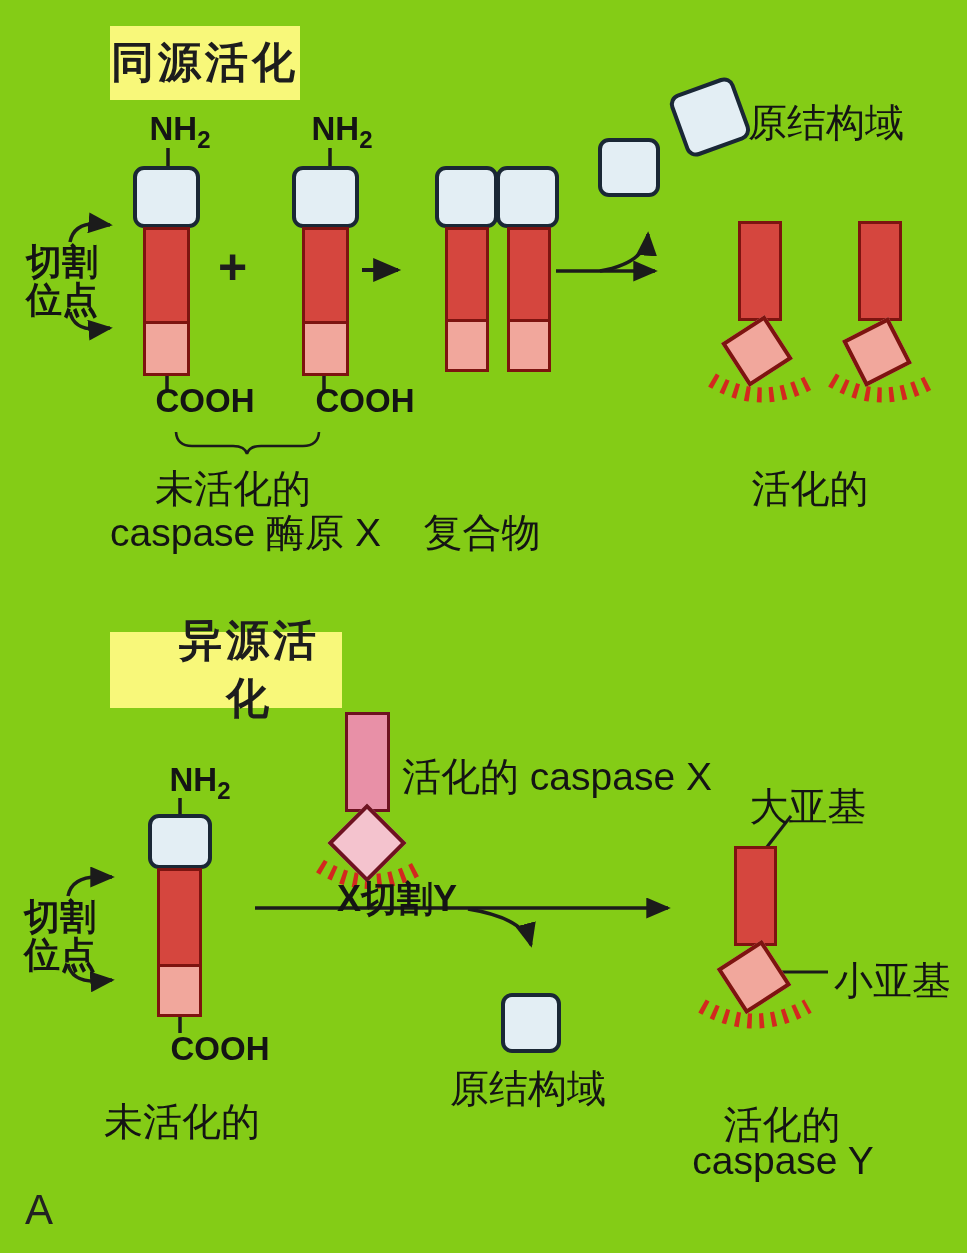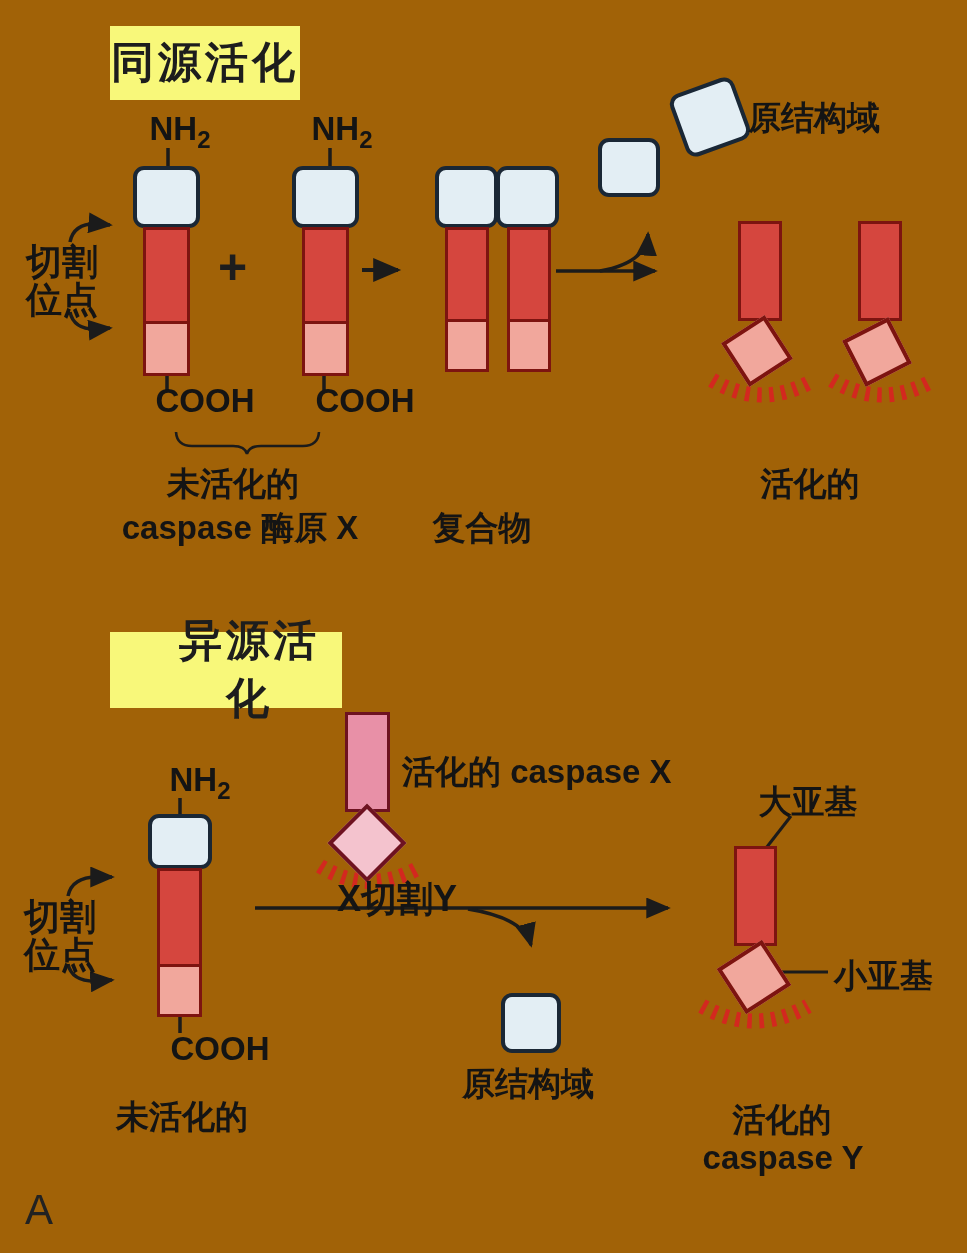--- a/index.html
+++ b/index.html
@@ -1,29 +1,29 @@
 <!DOCTYPE html>
 <html><head>
 <meta charset="utf-8">
 <style>
   html,body{margin:0;padding:0;background:#ffffff;}
   #canvas{
     position:relative;width:967px;height:1253px;overflow:hidden;
-    background:#a16207;
+    background:#84cc16;
     font-family:"Liberation Sans","DejaVu Sans",sans-serif;
     color:#181818;
   }
   .abs{position:absolute;}
   .title-box{
     background:#f8f87a;
     text-align:center;font-weight:700;font-size:43px;color:#1d1d1d;
     display:flex;align-items:center;justify-content:center;
     letter-spacing:4px;
   }
-  .lbl{position:absolute;text-align:center;font-size:33px;font-weight:700;color:#141414;white-space:nowrap;}
+  .lbl{position:absolute;text-align:center;font-size:39px;font-weight:400;color:#141414;white-space:nowrap;}
   .lbl.left{text-align:left;}
   .chem{position:absolute;text-align:center;font-size:33px;font-weight:600;color:#141414;white-space:nowrap;}
   .chem sub{font-size:24px;}
   .bluebox{
     position:absolute;background:#e3eef4;border:4px solid #1a2735;border-radius:11px;
     box-sizing:border-box;
   }
   .redbar{
     position:absolute;background:#d5463e;border:3px solid #7d1410;box-sizing:border-box;
   }

